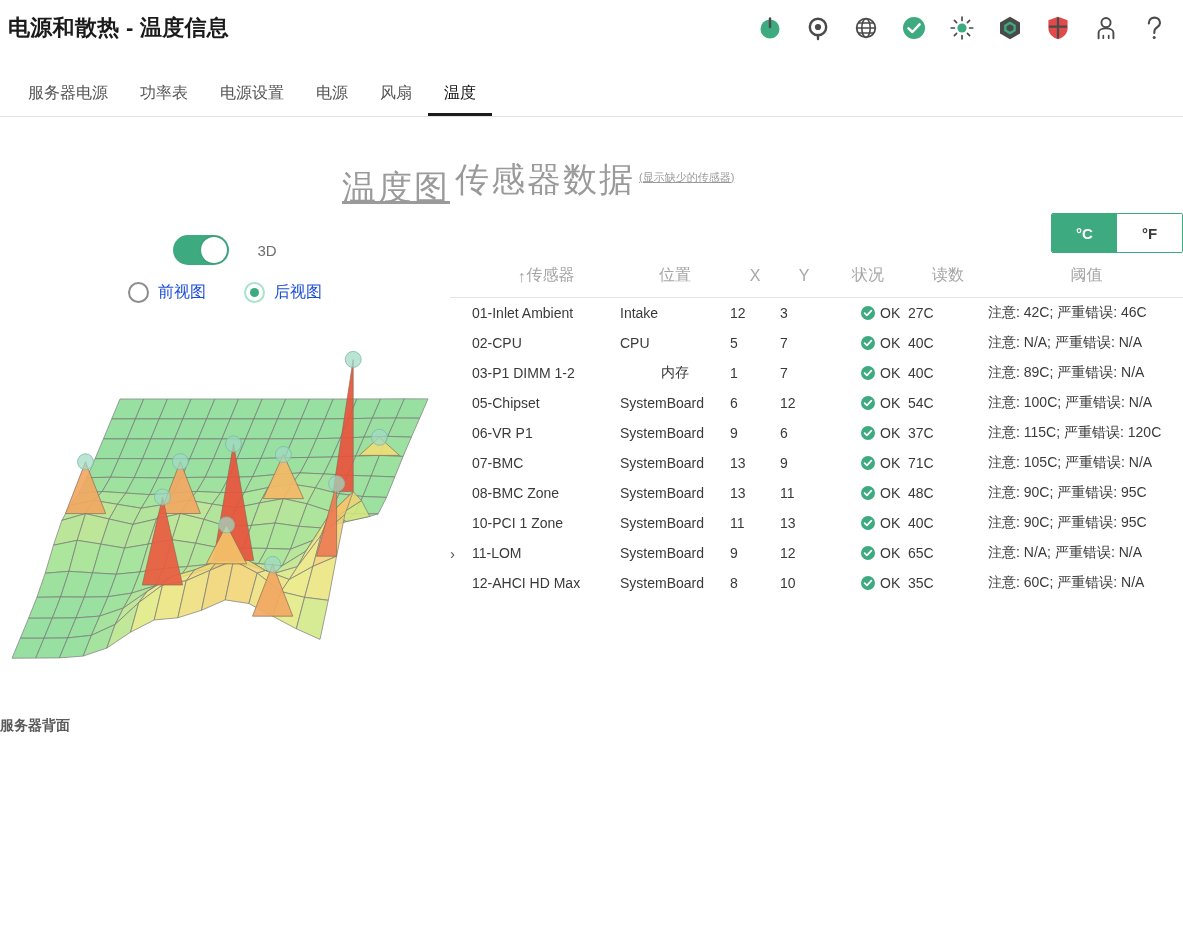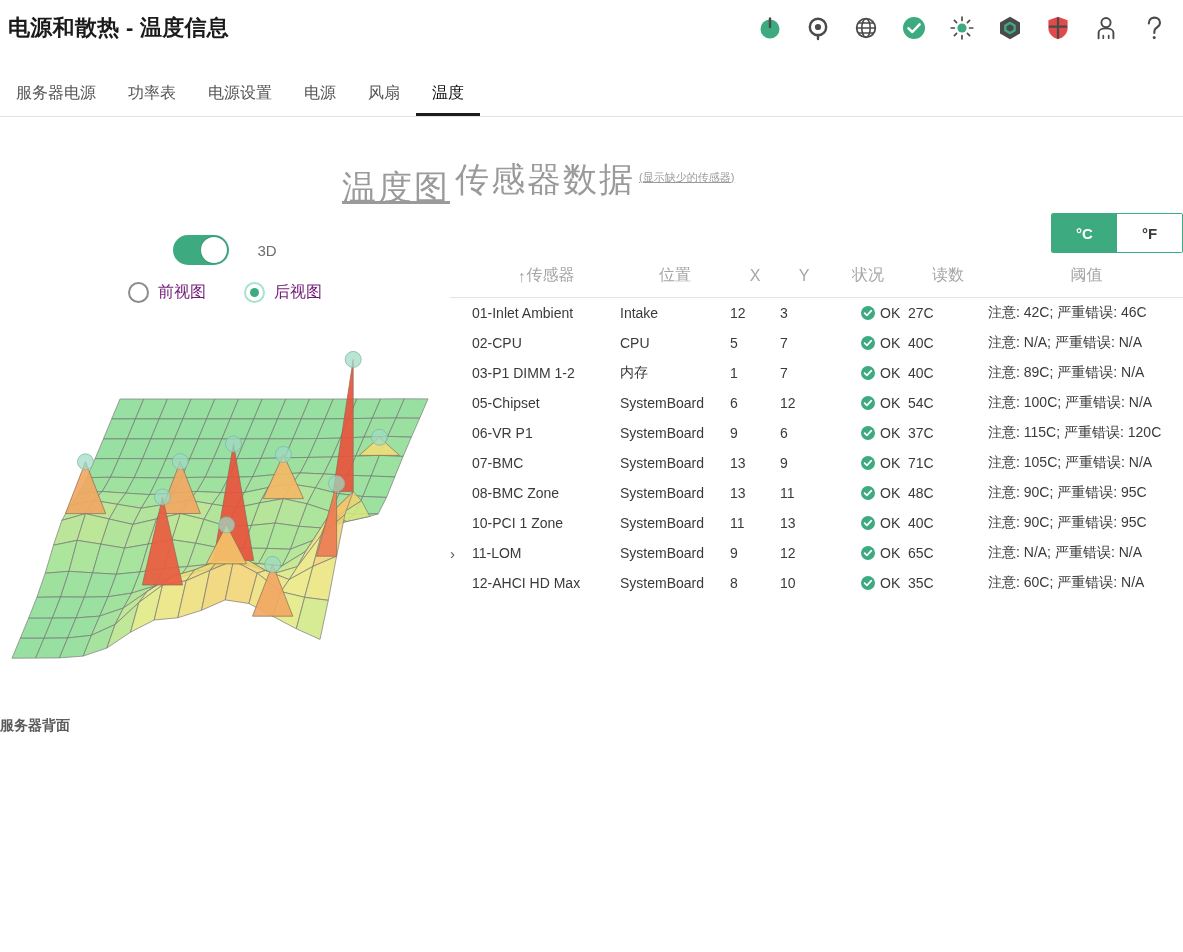--- a/index.html
+++ b/index.html
@@ -28,21 +28,21 @@
     margin-left:auto;display:flex;align-items:center;gap:22px;
     padding-right:4px;
   }
   .hicon{width:26px;height:26px;display:block;cursor:pointer;}
 
   
   .tabbar{
     display:flex;align-items:flex-end;
     height:62px;
     border-bottom:1px solid #e2e2e2;
-    padding-left:0;
+    padding-left:12px;
     box-sizing:border-box;
   }
   .tab{
     font-size:16px;color:#555;
     padding:0 16px 12px 16px;
     cursor:pointer;white-space:nowrap;
     border-bottom:3px solid transparent;
     line-height:1;
   }
   .tab.active{color:#111;border-bottom:3px solid #1c1c1c;font-weight:500;}
@@ -83,21 +83,21 @@
     border:2px solid #8c8c8c;box-sizing:border-box;flex:none;
     position:relative;background:#fff;
   }
   .radio.sel .dotbox{
     border:2px solid #a8e3cd;background:#fff;
   }
   .radio.sel .dotbox:after{
     content:"";position:absolute;left:4px;top:4px;
     width:9px;height:9px;border-radius:50%;background:#3daa80;
   }
-  .radio-label{font-size:16px;color:#701a75;}
+  .radio-label{font-size:16px;color:#1d4ed8;}
 
   .chart-wrap{
     position:absolute;left:0;top:160px;width:450px;height:420px;
   }
   .chart-caption{
     position:absolute;left:0;top:600px;width:450px;
     text-align:left;font-size:14px;font-weight:bold;color:#5a5a5a;
   }
 
   
@@ -142,21 +142,21 @@
   .c-y{width:48px;}
   .c-st{width:80px;}
   .c-rd{width:80px;}
   .c-th{width:auto;}
   .sortarrow{
     display:inline-block;vertical-align:-2px;margin-right:1px;
   }
   .chev{color:#555;font-size:15px;cursor:pointer;}
   .status-cell{display:flex;align-items:center;gap:5px;margin-left:33px;}
   .ok-dot{width:14px;height:14px;flex:none;}
-  .loc-cn{font-size:16px;}
+  .loc-cn{font-size:16px;text-align:center;}
   .thresh{font-size:14px;color:#3a3a3a;}
 </style>
 </head>
 <body>
 
 <div class="header">
   <div class="app-title">电源和散热 - 温度信息</div>
 
   <div class="header-icons">
 

